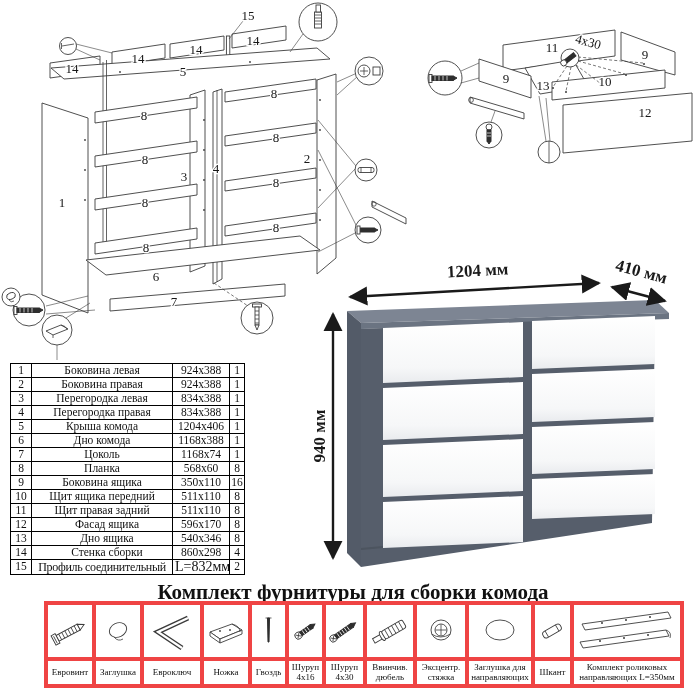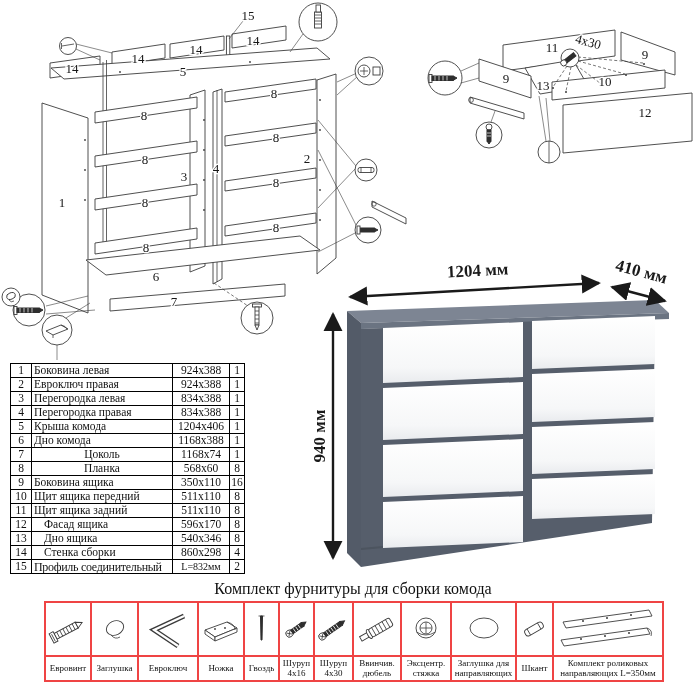--- a/index.html
+++ b/index.html
@@ -11,39 +11,39 @@
   .st{fill:none;stroke:#3c3c3c;stroke-width:0.8;}
   .thin{fill:none;stroke:#3c3c3c;stroke-width:0.6;}
   .dash{fill:none;stroke:#3c3c3c;stroke-width:0.7;stroke-dasharray:3 2.2;}
   .dot{fill:#3c3c3c;}
   .dark{fill:#2e2e2e;stroke:#2e2e2e;}
 
   
   #parts-table{position:absolute;left:10px;top:363px;}
   #parts-table table{border-collapse:collapse;table-layout:fixed;width:230px;}
   #parts-table td{border:1px solid #000;height:13px;padding:0 2px;font-size:11.5px;
-                  line-height:1;white-space:nowrap;overflow:hidden;}
+                  line-height:1;white-space:nowrap;overflow:hidden;text-align:center;}
   #parts-table td:nth-child(1){width:20px;text-align:center;padding:0;}
   #parts-table td:nth-child(2){width:136px;}
   #parts-table td:nth-child(3){width:52px;text-align:center;}
   #parts-table td:nth-child(4){width:14px;text-align:center;padding:0;}
   #parts-table tr:nth-child(7) td:nth-child(2),
   #parts-table tr:nth-child(8) td:nth-child(2){text-align:center;}
   #parts-table tr:nth-child(12) td:nth-child(2),
   #parts-table tr:nth-child(13) td:nth-child(2),
   #parts-table tr:nth-child(14) td:nth-child(2){padding-left:12px;}
   #parts-table tr:nth-child(15) td:nth-child(2){font-size:12px;letter-spacing:-0.3px;}
-  #parts-table tr:nth-child(15) td:nth-child(3){font-size:10px;}
+  #parts-table tr:nth-child(15) td:nth-child(3){font-size:14px;}
 
   
   #hw-title{position:absolute;left:44px;top:580px;width:618px;text-align:center;
-            font-size:16px;}
+            font-size:21px;font-weight:bold;}
   #hw-table{position:absolute;left:44px;top:601px;}
   #hw-table table{border-collapse:collapse;table-layout:fixed;}
-  #hw-table td{border:2px solid #ef4444;padding:0;text-align:center;vertical-align:middle;margin-top:16px;}
+  #hw-table td{border:4px solid #ef4444;padding:0;text-align:center;vertical-align:middle;margin-top:16px;}
   #hw-table tr.icons td{height:52px;}
   #hw-table tr.names td{height:23px;font-size:9px;line-height:1.05;padding:0 1px;}
   #hw-table tr.qtys td{height:17px;font-size:13.5px;}
   #hw-table svg{display:block;margin:0 auto;}
 </style>
 </head>
 <body>
 
 <div id="stage">
 
@@ -336,21 +336,21 @@
     <table>
         <tbody>
           <tr>
             <td>1</td>
             <td>Боковина левая</td>
             <td>924x388</td>
             <td>1</td>
           </tr>
           <tr>
             <td>2</td>
-            <td>Евроключ правая</td>
+            <td>Боковина правая</td>
             <td>924x388</td>
             <td>1</td>
           </tr>
           <tr>
             <td>3</td>
             <td>Перегородка левая</td>
             <td>834x388</td>
             <td>1</td>
           </tr>
           <tr>
@@ -390,21 +390,21 @@
             <td>16</td>
           </tr>
           <tr>
             <td>10</td>
             <td>Щит ящика передний</td>
             <td>511x110</td>
             <td>8</td>
           </tr>
           <tr>
             <td>11</td>
-            <td>Щит ящика задний</td>
+            <td>Щит правая задний</td>
             <td>511x110</td>
             <td>8</td>
           </tr>
           <tr>
             <td>12</td>
             <td>Фасад ящика</td>
             <td>596x170</td>
             <td>8</td>
           </tr>
           <tr>

